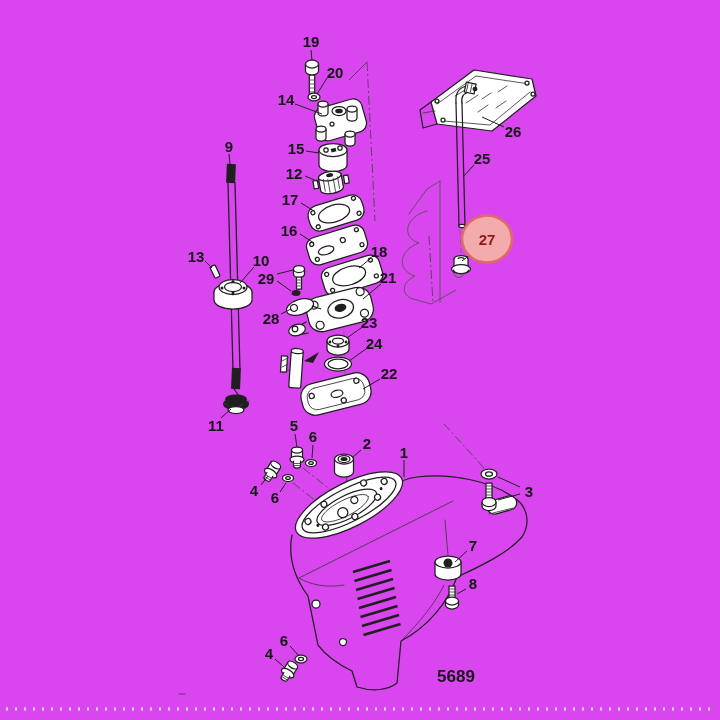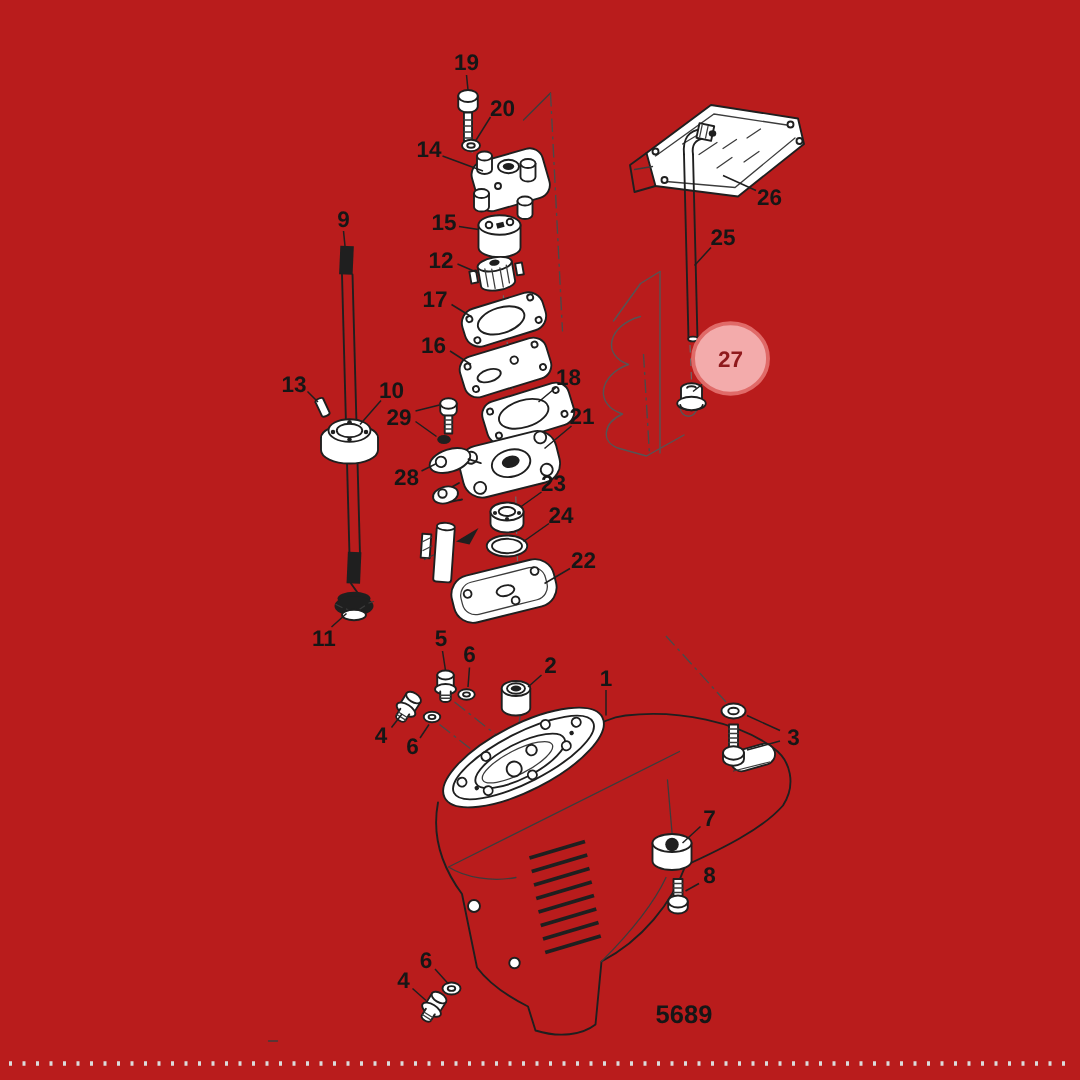--- a/index.html
+++ b/index.html
@@ -1,16 +1,16 @@
 <!DOCTYPE html>
 <html><head>
 <meta charset="utf-8">
 <style>
   html,body{margin:0;padding:0;background:#fff;}
-  .stage{position:relative;width:720px;height:720px;background:#b91c1c;overflow:hidden;
+  .stage{position:relative;width:720px;height:720px;background:#d946ef;overflow:hidden;
          font-family:"Liberation Sans",sans-serif;}
   svg{display:block;}
   .ln{fill:none;stroke:#1f1f1f;stroke-width:1.25;stroke-linecap:round;stroke-linejoin:round;}
   .fw{fill:#ffffff;}
   .dk{fill:#1f1f1f;stroke:none;}
   .tn{fill:none;stroke:#3c3c3c;stroke-width:0.85;stroke-linecap:round;}
   .lt{fill:none;stroke:#555;stroke-width:0.95;stroke-linecap:round;stroke-linejoin:round;}
   .dd{fill:none;stroke:#4a4a4a;stroke-width:0.9;stroke-dasharray:9 3 2 3;}
   .dd2{fill:none;stroke:#6a6a6a;stroke-width:0.8;stroke-dasharray:5 4;}
   text.callout{font-family:"Liberation Sans",sans-serif;font-weight:bold;font-size:15px;text-anchor:middle;}

